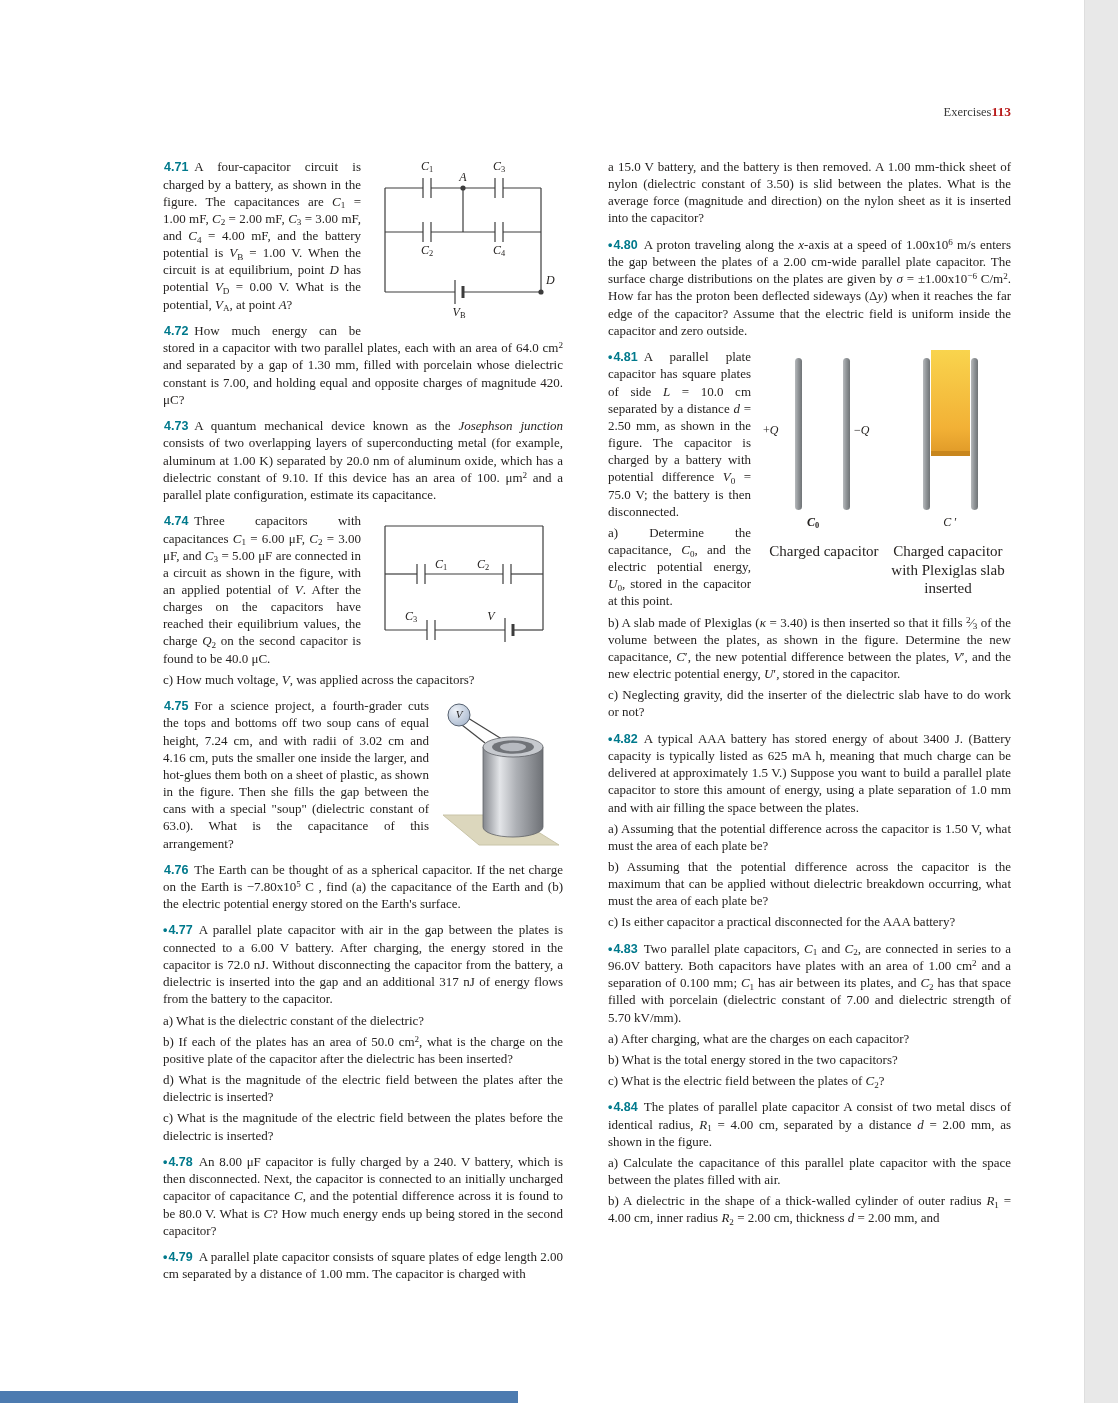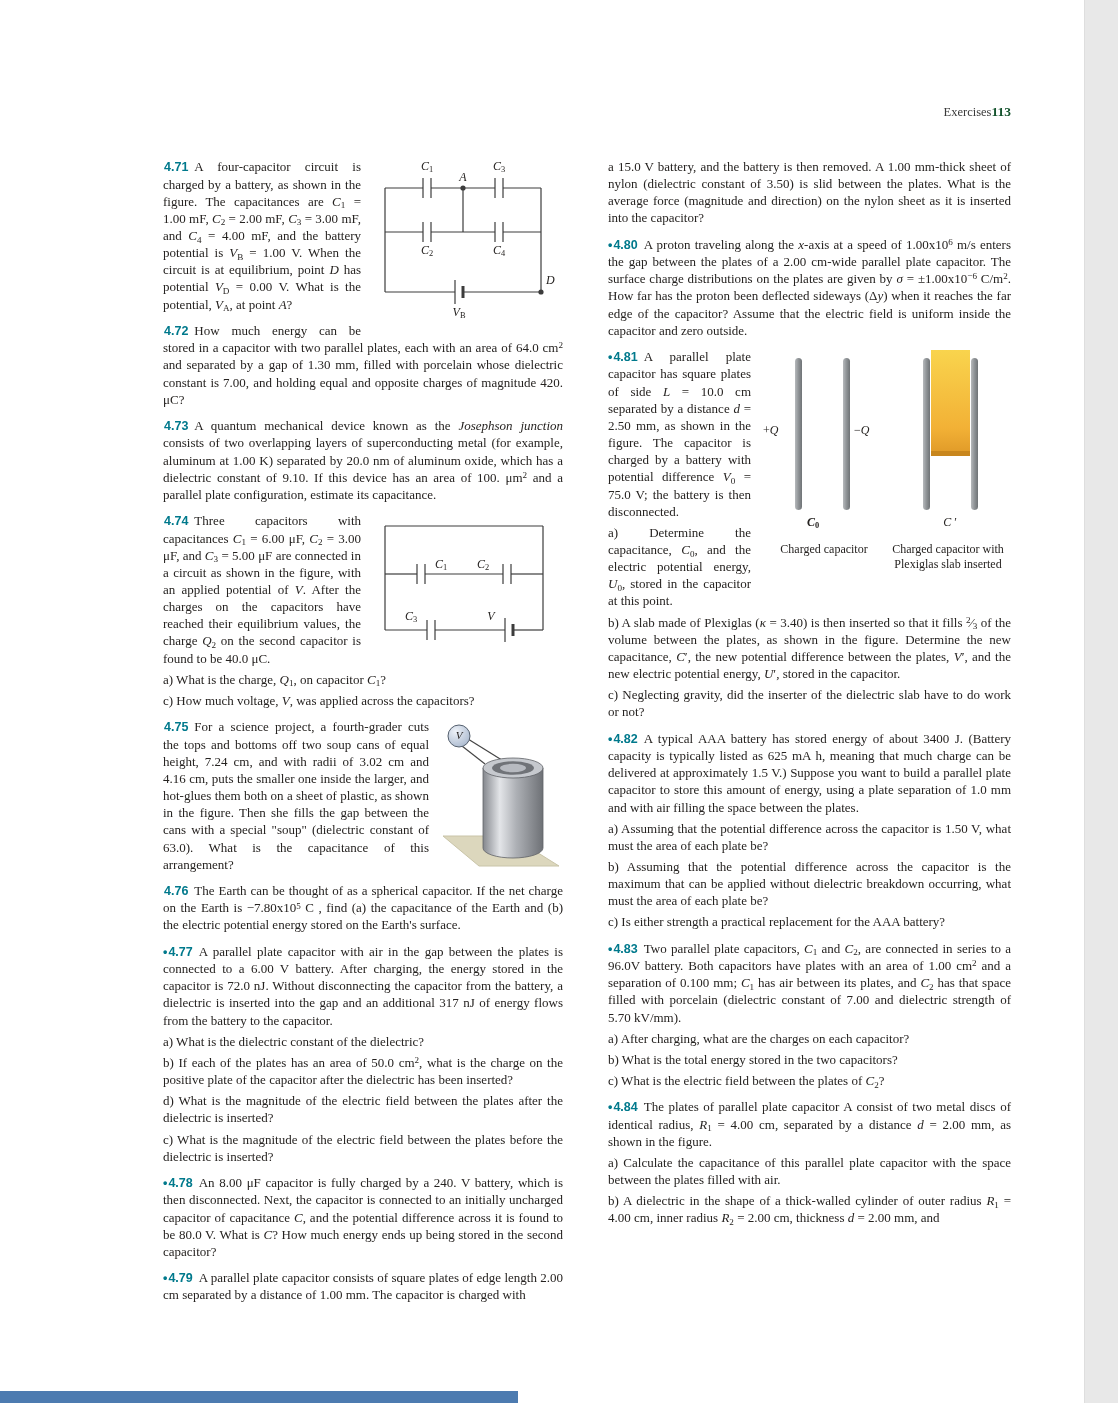--- a/index.html
+++ b/index.html
@@ -13,21 +13,21 @@
     background:#e8e8e8; border-left:1px solid #dedede;
   }
   .footer-bar {
     position:absolute; left:0; bottom:0; width:518px; height:12px; background:#4d7bb0;
   }
   .header {
     position:absolute; top:104px; left:608px; width:403px;
     display:flex; justify-content:flex-end; align-items:baseline; 
   }
   .header .section { font-size:12.5px; color:#3a3a3a; }
-  .header .pageno { font-size:13.5px; font-weight:bold; color:#14532d; }
+  .header .pageno { font-size:13.5px; font-weight:bold; color:#b91c1c; }
   .col {
     position:absolute; top:158px; font-size:13px; line-height:1.32;
     text-align:justify;
   }
   .col-left  { left:163px; width:400px; }
   .col-right { left:608px; width:403px; }
   .exercise { margin-bottom:9px; }
   .para { margin-bottom:4px; }
   .exnum {
     font-family:"Liberation Sans", sans-serif; font-weight:bold;
@@ -44,21 +44,21 @@
   .fig471 { width:192px; height:164px; }
   .fig474 { width:192px; height:142px; }
   .fig475 { width:124px; height:152px; }
   .fig481 { width:250px; height:236px; }
   .fig svg { position:absolute; left:0; top:0; }
   .fig-label {
     position:absolute; font-size:12px; line-height:1.1; color:#262321; white-space:nowrap;
   }
   .fig-label.center { transform:translateX(-50%); }
   .fig-caption {
-    position:absolute; font-size:12px; line-height:1.25; color:#262321;
+    position:absolute; font-size:15px; line-height:1.25; color:#262321;
     text-align:center; white-space:normal;
   }
   .fig-label i, .col i { font-style:italic; }
 </style>
 </head>
 <body>
 
 <div class="page">
 
   <div class="page-edge"></div>
@@ -141,21 +141,20 @@
             <line x1="134" y1="104" x2="134" y2="128"></line>
               <line x1="142" y1="110" x2="142" y2="122" stroke-width="3"></line>
           </g>
         </svg>
         <div class="fig-label center" style="left:70px; top:44px;"><i>C</i><sub>1</sub></div>
         <div class="fig-label center" style="left:112px; top:44px;"><i>C</i><sub>2</sub></div>
         <div class="fig-label center" style="left:40px; top:96px;"><i>C</i><sub>3</sub></div>
         <div class="fig-label center" style="left:120px; top:96px;"><i>V</i></div>
       </div>
       <p class="para"><span class="bullet"></span><span class="exnum">4.74</span><span class="ptext">Three capacitors with capacitances <i>C</i><sub>1</sub> = 6.00 μF, <i>C</i><sub>2</sub> = 3.00 μF, and <i>C</i><sub>3</sub> = 5.00 μF are connected in a circuit as shown in the figure, with an applied potential of <i>V</i>. After the charges on the capacitors have reached their equilibrium values, the charge <i>Q</i><sub>2</sub> on the second capacitor is found to be 40.0 μC.</span></p>
-      <p class="para">a) What is the charge, <i>Q</i><sub>1</sub>, on capacitor <i>C</i><sub>1</sub>?</p>
       <p class="para">c) How much voltage, <i>V</i>, was applied across the capacitors?</p>
     </div>
 
     <div class="exercise">
       <div class="fig fig475">
         <svg width="124" height="152" viewBox="0 0 124 152">
           <defs>
             <linearGradient id="canBody" x1="0" y1="0" x2="1" y2="0">
               <stop offset="0" stop-color="#84878d"></stop>
                 <stop offset="0.28" stop-color="#e3e5e8"></stop>
@@ -245,21 +244,21 @@
       <p class="para"><span class="bullet">•</span><span class="exnum">4.81</span><span class="ptext">A parallel plate capacitor has square plates of side <i>L</i> = 10.0 cm separated by a distance <i>d</i> = 2.50 mm, as shown in the figure. The capacitor is charged by a battery with potential difference <i>V</i><sub>0</sub> = 75.0 V; the battery is then disconnected.</span></p>
       <p class="para">a) Determine the capacitance, <i>C</i><sub>0</sub>, and the electric potential energy, <i>U</i><sub>0</sub>, stored in the capacitor at this point.</p>
       <p class="para">b) A slab made of Plexiglas (<i>κ</i> = 3.40) is then inserted so that it fills <sup>2</sup>⁄<sub>3</sub> of the volume between the plates, as shown in the figure. Determine the new capacitance, <i>C</i>′, the new potential difference between the plates, <i>V</i>′, and the new electric potential energy, <i>U</i>′, stored in the capacitor.</p>
       <p class="para">c) Neglecting gravity, did the inserter of the dielectric slab have to do work or not?</p>
     </div>
 
     <div class="exercise">
       <p class="para"><span class="bullet">•</span><span class="exnum">4.82</span><span class="ptext">A typical AAA battery has stored energy of about 3400 J. (Battery capacity is typically listed as 625 mA h, meaning that much charge can be delivered at approximately 1.5 V.) Suppose you want to build a parallel plate capacitor to store this amount of energy, using a plate separation of 1.0 mm and with air filling the space between the plates.</span></p>
       <p class="para">a) Assuming that the potential difference across the capacitor is 1.50 V, what must the area of each plate be?</p>
       <p class="para">b) Assuming that the potential difference across the capacitor is the maximum that can be applied without dielectric breakdown occurring, what must the area of each plate be?</p>
-      <p class="para">c) Is either strength a practical replacement for the AAA battery?</p>
+      <p class="para">c) Is either capacitor a practical disconnected for the AAA battery?</p>
     </div>
 
     <div class="exercise">
       <p class="para"><span class="bullet">•</span><span class="exnum">4.83</span><span class="ptext">Two parallel plate capacitors, <i>C</i><sub>1</sub> and <i>C</i><sub>2</sub>, are connected in series to a 96.0V battery. Both capacitors have plates with an area of 1.00 cm<sup>2</sup> and a separation of 0.100 mm; <i>C</i><sub>1</sub> has air between its plates, and <i>C</i><sub>2</sub> has that space filled with porcelain (dielectric constant of 7.00 and dielectric strength of 5.70 kV/mm).</span></p>
       <p class="para">a) After charging, what are the charges on each capacitor?</p>
       <p class="para">b) What is the total energy stored in the two capacitors?</p>
       <p class="para">c) What is the electric field between the plates of <i>C</i><sub>2</sub>?</p>
     </div>
 
     <div class="exercise">

